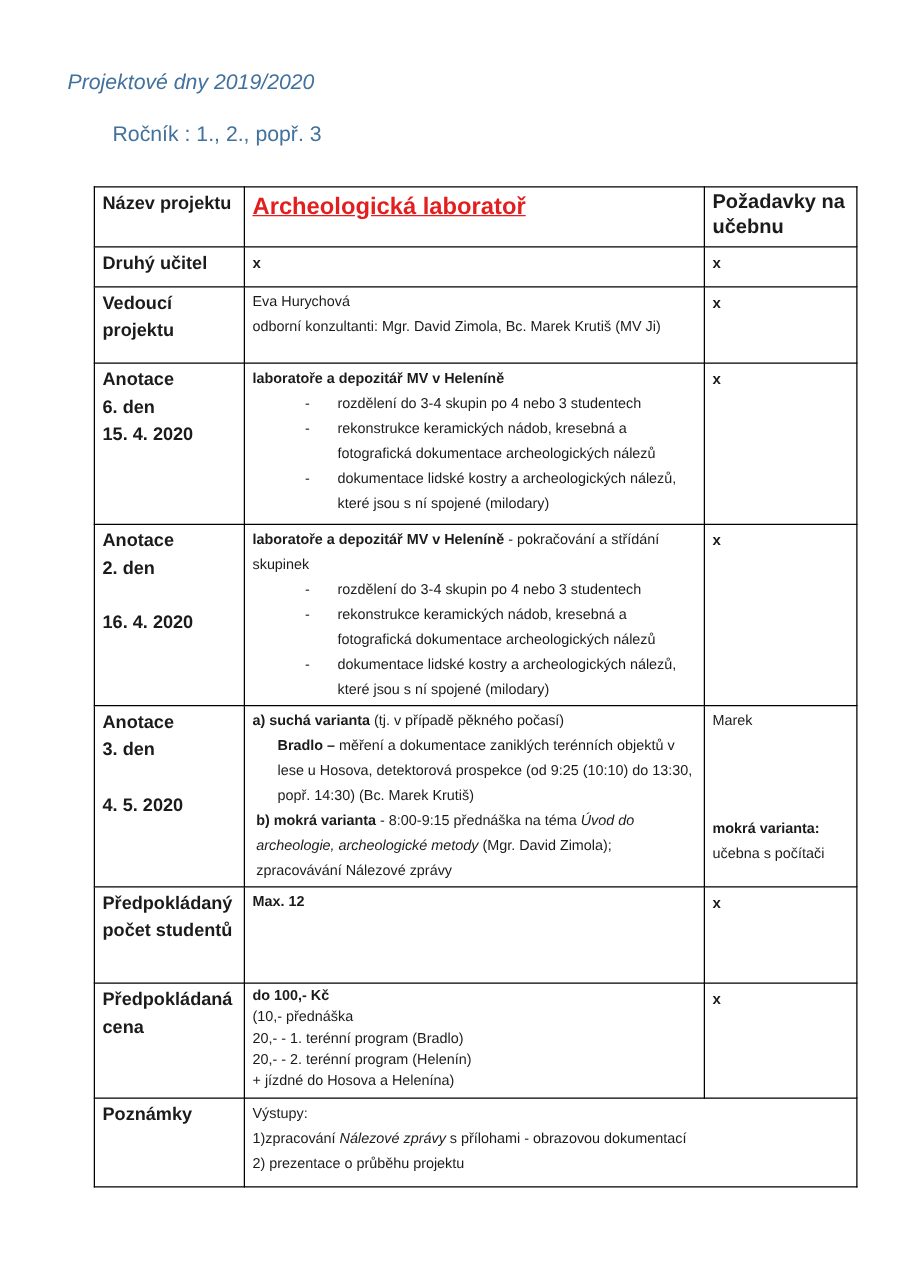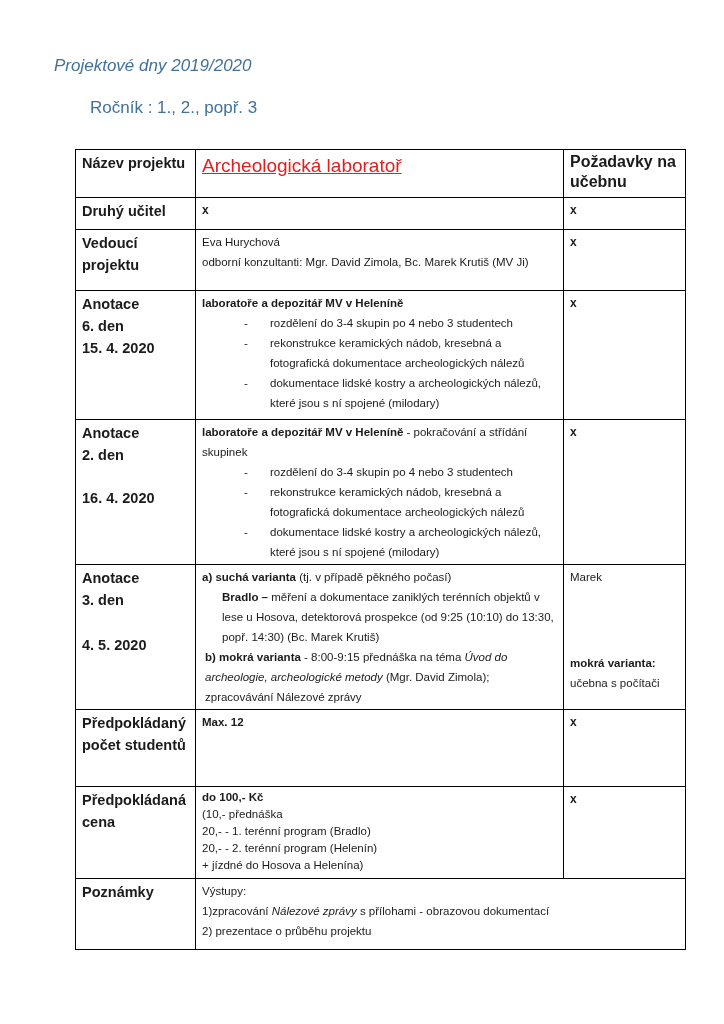--- a/index.html
+++ b/index.html
@@ -50,21 +50,21 @@
   }
   .label-cell {
     font-weight: bold;
     font-size: 14.5px;
     line-height: 22px;
     padding-top: 2px;
   }
   .proj-title {
     color: #e31e1e;
     font-size: 19px;
-    font-weight: normal;
+    font-weight: bold;
     text-decoration: underline;
     line-height: 24px;
     display: inline-block;
     padding-top: 2px;
   }
   .req-head { font-weight: bold; font-size: 16px; }
   .x-mark { font-weight: bold; font-size: 12px; }
   .bold { font-weight: bold; }
   .italic { font-style: italic; }
   .bullets { margin-left: 42px; }

